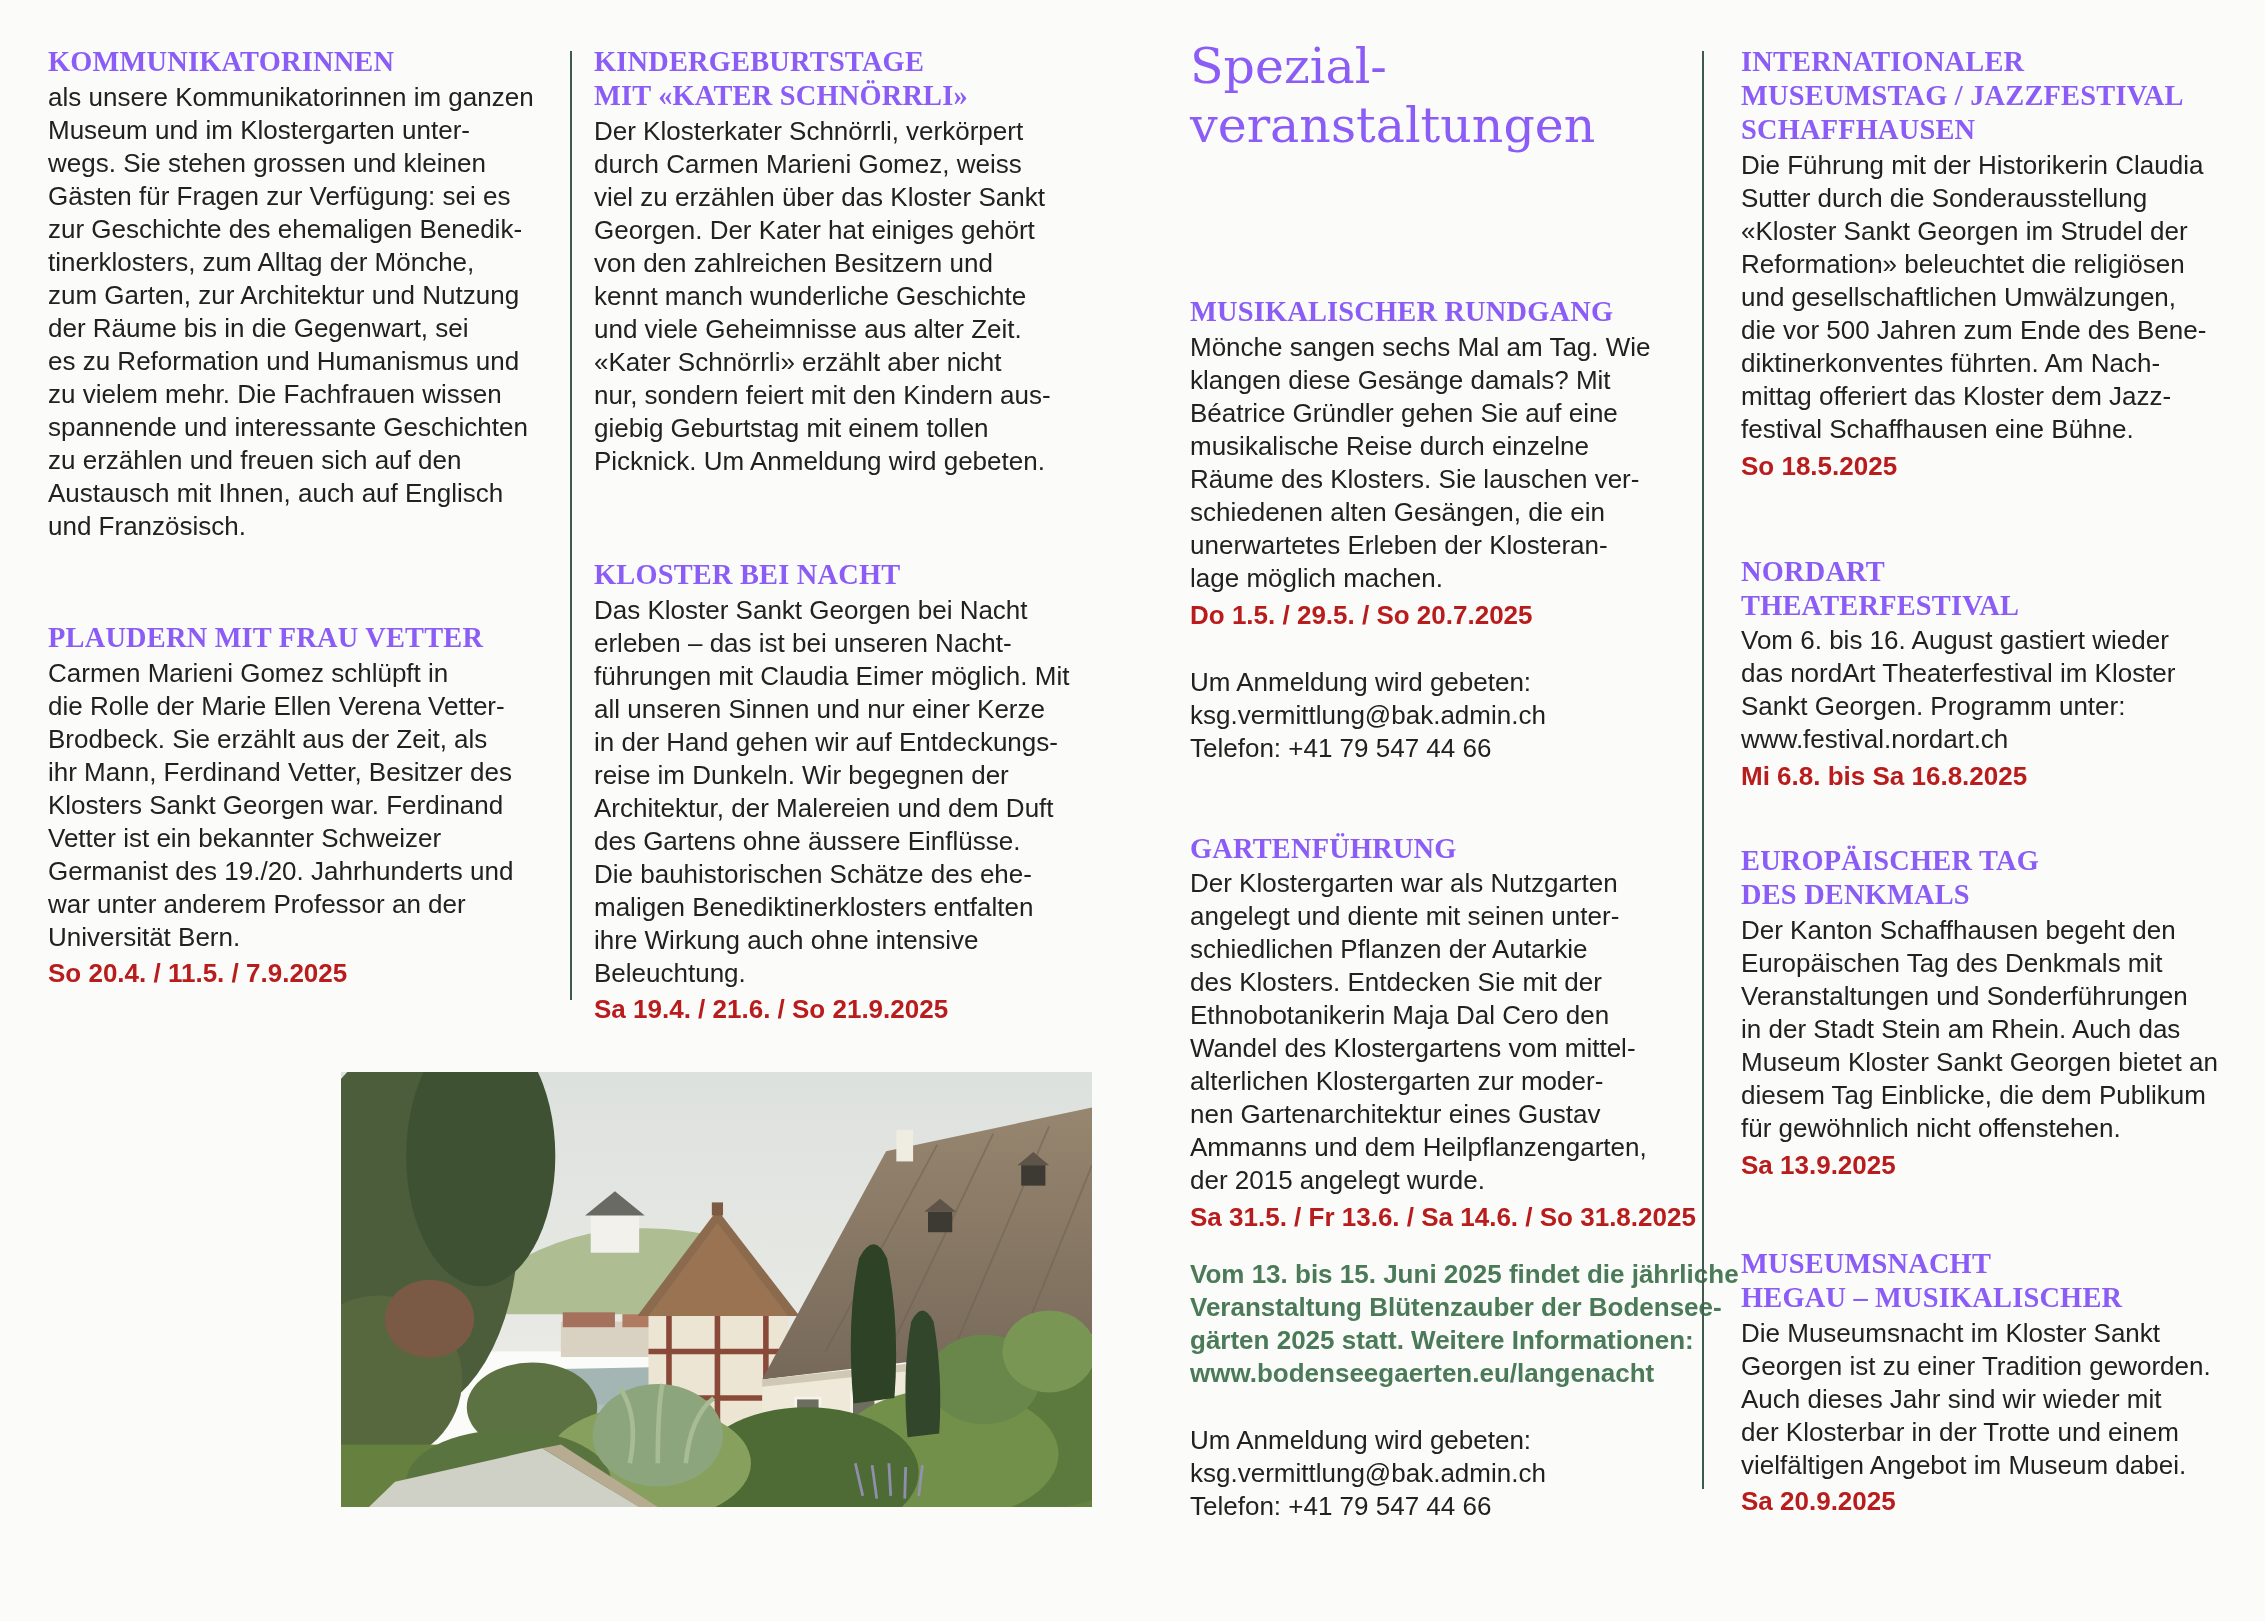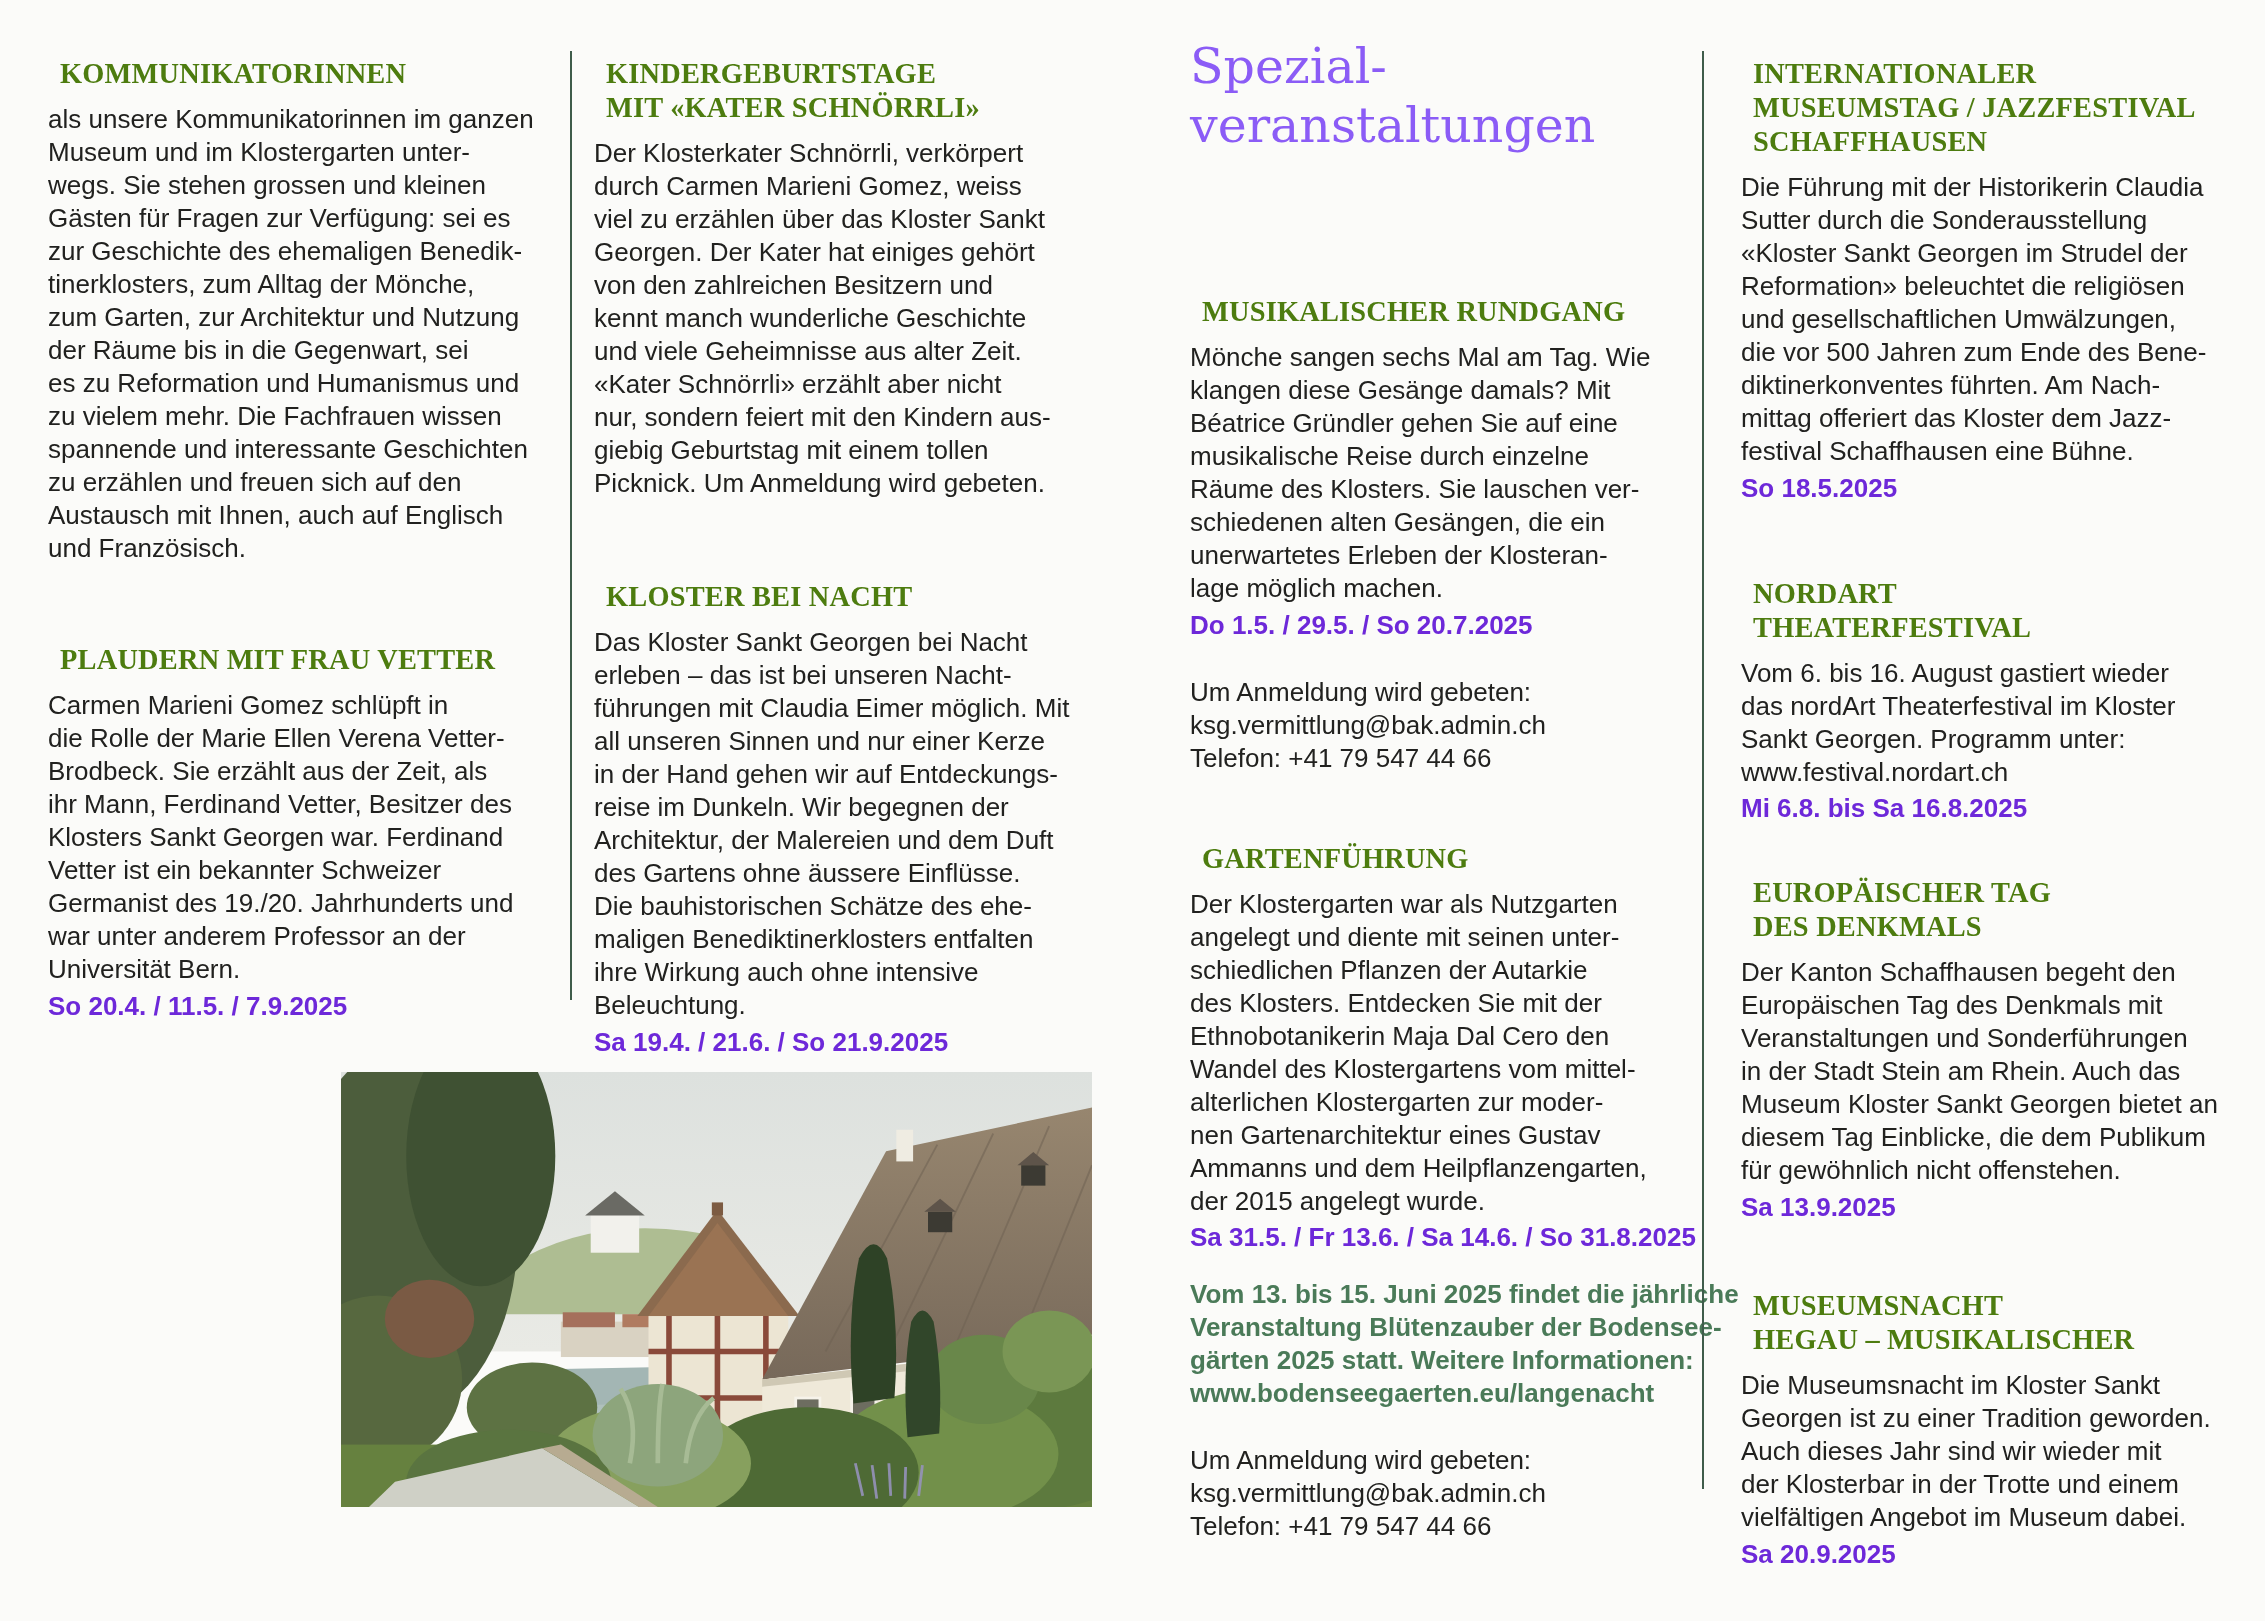--- a/index.html
+++ b/index.html
@@ -14,28 +14,28 @@
   #col1{left:594px;width:515px;}
   #col2{left:1190px;width:518px;top:37px;}
   #col3{left:1741px;width:511px;}
   .big-heading{
     font-family:"DejaVu Serif",serif;font-weight:400;
     font-size:49px;line-height:59px;color:#8b5cf6;
     margin:0 0 0 0;
   }
   .heading{
     font-family:"Liberation Serif",serif;font-weight:700;
-    font-size:28.4px;line-height:34px;color:#4d7c0f;
-    letter-spacing:0.2px;margin:12px;
+    font-size:28.4px;line-height:34px;color:#8b5cf6;
+    letter-spacing:0.2px;margin:0;
   }
   .heading div{white-space:nowrap;}
   .body-line{font-size:26px;line-height:33px;white-space:nowrap;}
   .body-block{margin-top:1.9px;}
   .date{
-    font-weight:700;color:#6d28d9;font-size:26px;line-height:33px;
+    font-weight:700;color:#b91c1c;font-size:26px;line-height:33px;
     margin-top:3.7px;white-space:nowrap;
   }
   .note-block{margin-top:24px;}
   .note-line{font-weight:700;color:#4a7a58;font-size:26px;line-height:33px;white-space:nowrap;}
   .contact-block{margin-top:34px;}
   .divider{position:absolute;width:1.9px;background:#3f5c4b;}
   #divider-1{left:570px;top:51px;height:949px;}
   #divider-2{left:1702px;top:51px;height:1438px;}
   #photo{
     position:absolute;left:341px;top:1072px;width:751px;height:435px;

